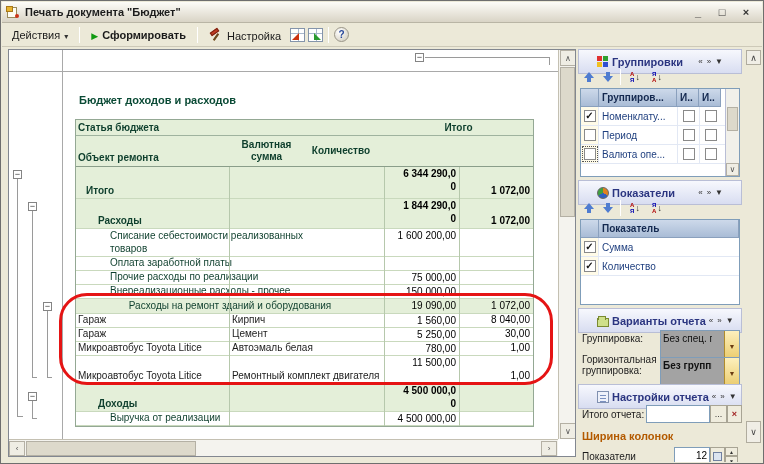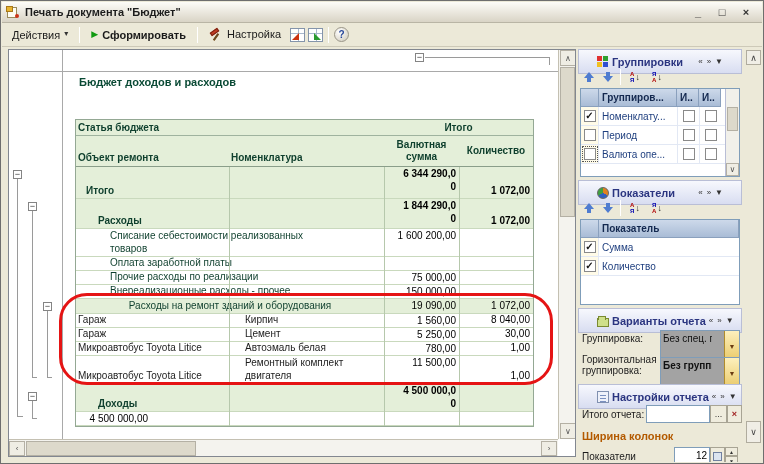--- a/index.html
+++ b/index.html
@@ -13,21 +13,21 @@
   .title-txt{font-weight:bold;color:#1c1c1c;margin-left:5px;}
   .wbtns{margin-left:auto;display:flex;gap:8px;padding-right:4px;}
   .wbtn{width:16px;text-align:center;font-weight:bold;color:#333;cursor:default;}
   .app-icon{width:14px;height:13px;position:relative;}
   .app-icon .pg{position:absolute;left:1px;top:1px;width:10px;height:11px;background:#fffdf2;border:1px solid #9a8a5a;}
   .app-icon .rb{position:absolute;left:0;top:0;width:7px;height:6px;background:#e8b430;border:1px solid #a87818;}
   .app-icon .dt{position:absolute;right:1px;bottom:1px;width:4px;height:4px;background:#cc3318;border-radius:50%;}
   
   .toolbar{left:1px;top:22px;right:1px;height:24px;background:#ece9d8;border-bottom:1px solid #cdc9b8;
            display:flex;align-items:center;padding:0 4px;gap:3px;}
-  .tbtn{display:flex;align-items:flex-start;gap:4px;padding:2px 5px;border:1px solid transparent;color:#1a1a1a;}
+  .tbtn{display:flex;align-items:flex-end;gap:4px;padding:2px 5px;border:1px solid transparent;color:#1a1a1a;}
   .tsep{width:1px;height:16px;background:#b9b5a6;border-right:1px solid #fff;margin:0 2px;}
   .play{color:#119a11;font-size:9px;}
   .bold{font-weight:bold;}
   .ddarr{font-size:8px;color:#333;}
   .help-ic{width:15px;height:15px;border-radius:50%;background:radial-gradient(circle at 35% 30%,#fff,#cfcaba);
            border:1px solid #9a9588;color:#27479a;font-weight:bold;font-size:10px;display:flex;align-items:center;justify-content:center;}
   .grid-ic{width:15px;height:14px;background:#fff;border:1px solid #8494aa;position:relative;}
   .grid-ic i{position:absolute;left:0;right:0;top:4px;height:1px;background:#a8b8cc;}
   .grid-ic b{position:absolute;top:0;bottom:0;left:7px;width:1px;background:#a8b8cc;}
   .grid-ic .tri{position:absolute;width:0;height:0;border-style:solid;}
@@ -60,21 +60,21 @@
   .srow{display:flex;border-bottom:1px solid #c9d9bd;font-size:10px;color:#0e3f2d;line-height:13px;}
   .srow>div{flex-shrink:0;overflow:hidden;display:flex;align-items:flex-end;padding-bottom:1px;}
   .srow.g1,.srow.g2,.srow.sub{background:#e4efd9;}
   .c-objspan,.c-sub{width:308px;}
   .g1 .c-objspan{padding-left:10px;font-weight:bold;}
   .g2 .c-objspan{padding-left:22px;font-weight:bold;}
   .item .c-objspan,.item2 .c-objspan{padding-left:34px;}
   .item2 .c-objspan span{display:block;max-width:218px;}
   .c-sub{justify-content:center;}
   .c-obj{width:153px;padding-left:2px;color:#1c1c1c;}
-  .c-nom{width:155px;padding-left:16px;color:#1c1c1c;}
+  .c-nom{width:155px;padding-left:3px;color:#1c1c1c;}
   .c-amt,.c-qty{justify-content:flex-end;text-align:right;padding-right:3px;color:#000;}
   .c-amt{width:75px;display:block !important;}
   .c-amt div{text-align:right;}
   .c-amt{display:flex;flex-direction:column;justify-content:flex-end;}
   .c-qty{width:74px;}
   .g1 .c-amt,.g2 .c-amt,.g1 .c-qty,.g2 .c-qty{font-weight:bold;}
   .vline{position:absolute;width:1px;background:#b6c8ac;top:47px;}
   
   .redcircle{left:50px;top:243px;width:494px;height:92px;border:3px solid #e51414;border-radius:28px;pointer-events:none;}
   
@@ -194,30 +194,29 @@
       <div class="abs tree-line" style="left:23px;top:161px;width:1px;height:166px;"></div>
       <div class="abs tree-line" style="left:23px;top:327px;width:5px;height:1px;"></div>
       <div class="abs tree-box" style="left:19px;top:152px;">−</div>
       <div class="abs tree-line" style="left:38px;top:261px;width:1px;height:66px;"></div>
       <div class="abs tree-line" style="left:38px;top:327px;width:5px;height:1px;"></div>
       <div class="abs tree-box" style="left:34px;top:252px;">−</div>
       <div class="abs tree-line" style="left:23px;top:351px;width:1px;height:17px;"></div>
       <div class="abs tree-line" style="left:23px;top:368px;width:5px;height:1px;"></div>
       <div class="abs tree-box" style="left:19px;top:342px;">−</div>
 
-      <div class="abs sheet-title" style="left:70px;top:26px;">Бюджет доходов и расходов</div>
+      <div class="abs sheet-title" style="left:70px;top:44px;">Бюджет доходов и расходов</div>
 
       <div class="abs tbl">
         <div class="hrow hr1">
           <div class="hc-left">Статья бюджета</div>
           <div class="hc-total">Итого</div>
         </div>
         <div class="hrow hr2">
           <div class="hc-obj">Объект ремонта</div>
-          <div class="hc-nom">Номенклатура</div>
           <div class="hc-amt">Валютная сумма</div>
           <div class="hc-qty">Количество</div>
         </div>
         <div id="sheet-rows">
             <div class="srow g1" style="height: 32px;">
               <div class="c-objspan">
                 <span>Итого</span>
               </div>
               <div class="c-amt">
                 <div>6 344 290,0</div>
@@ -312,20 +311,23 @@
               <div class="c-objspan">
                 <span>Доходы</span>
               </div>
               <div class="c-amt">
                 <div>4 500 000,0</div>
                 <div>0</div>
               </div>
               <div class="c-qty"></div>
             </div>
             <div class="srow item" style="height: 14px;">
+              <div class="c-objspan">
+                <span>Выручка от реализации</span>
+              </div>
               <div class="c-amt">
                 <div>4 500 000,00</div>
               </div>
               <div class="c-qty"></div>
             </div>
           </div>
 
         <div class="vline" style="left:153px;height:259px;"></div>
         <div class="vline" style="left:308px;height:259px;"></div>
         <div class="vline" style="left:383px;height:259px;"></div>

